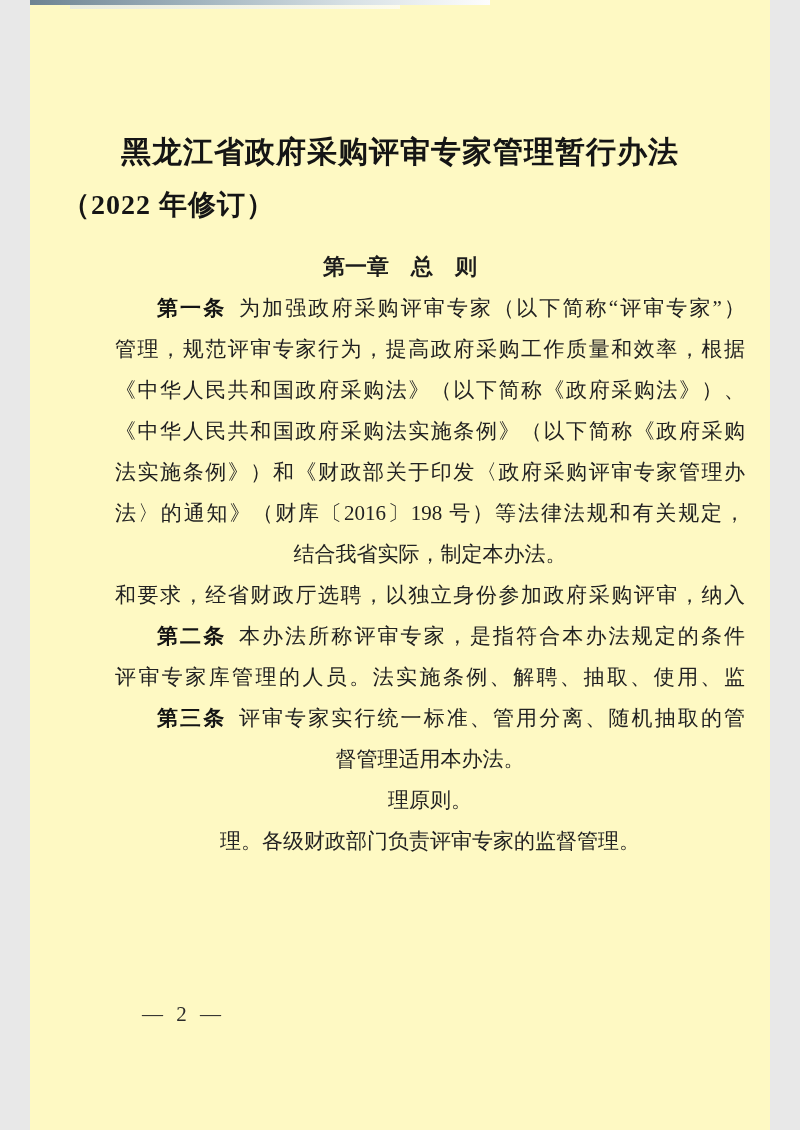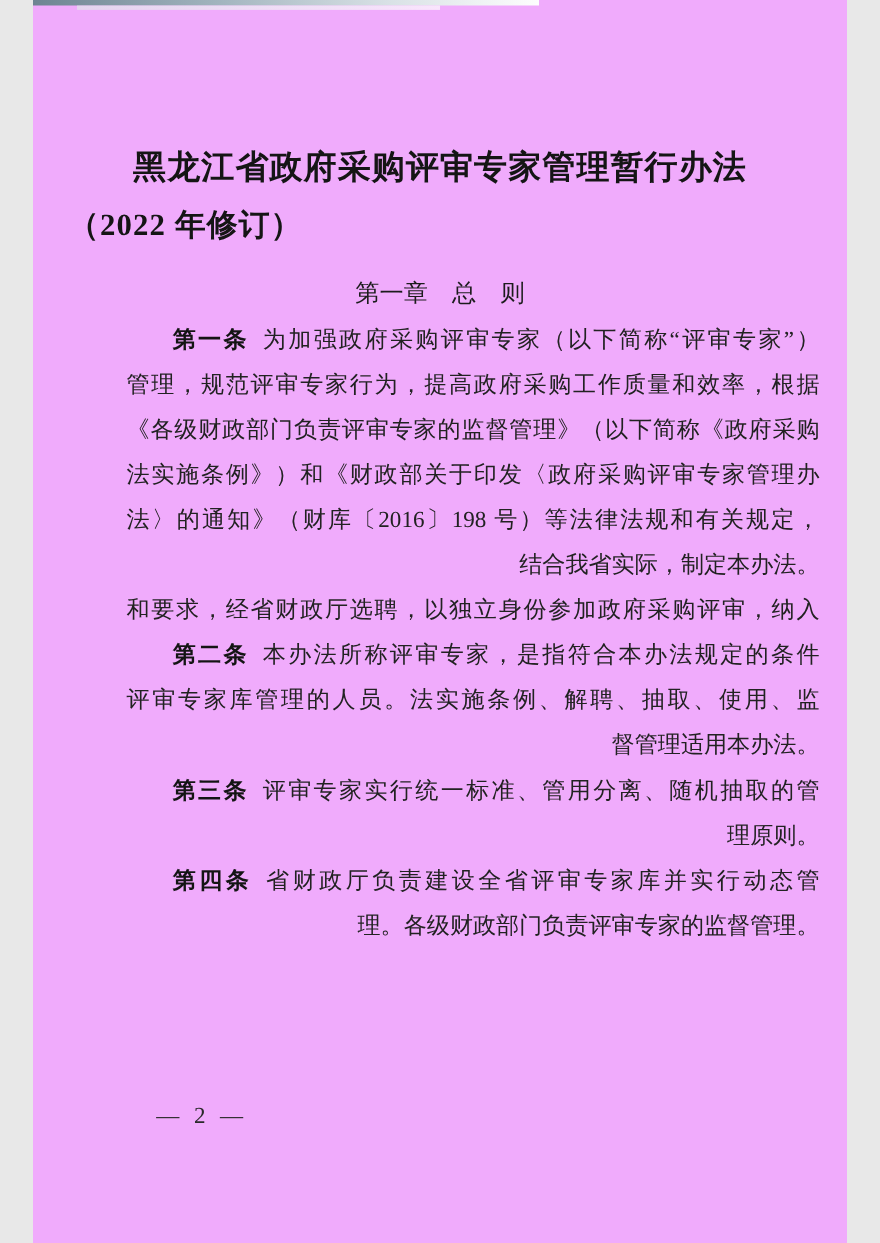--- a/index.html
+++ b/index.html
@@ -5,21 +5,21 @@
   html, body {
     margin: 0;
     padding: 0;
     background: #e8e8e8;
   }
   .sheet {
     position: relative;
     width: 740px;
     height: 1130px;
     margin: 0 auto;
-    background: #f0abfc;
+    background: #fef9c3;
     overflow: hidden;
     color: #1f1f1f;
     font-family: "Liberation Serif", "DejaVu Serif", serif;
   }
   .scan-strip {
     position: absolute;
     top: 0;
     left: 0;
     width: 460px;
     height: 5px;
@@ -57,39 +57,39 @@
     letter-spacing: 1px;
     color: #151515;
     padding-left: 32px;
   }
   .chapter-heading {
     position: absolute;
     left: 0;
     width: 100%;
     text-align: center;
     font-size: 22px;
-    font-weight: normal;
+    font-weight: bold;
     color: #1c1c1c;
     font-family: "Liberation Sans", "DejaVu Sans", sans-serif;
   }
   .ch1 { top: 252px; }
   .ch2 { top: 938px; }
   .body-block {
     position: absolute;
     top: 288px;
     left: 85px;
     width: 630px;
     font-size: 21px;
     color: #222;
   }
   .ln {
     height: 41px;
     line-height: 41px;
     white-space: nowrap;
-    text-align: right;
+    text-align: center;
   }
   .ln.j {
     white-space: normal;
     text-align: justify;
     text-align-last: justify;
   }
   .ln.ind {
     text-indent: 2em;
   }
   .article-label {
@@ -114,29 +114,29 @@
   <div class="scan-strip-fade"></div>
 
   <div class="doc-title">黑龙江省政府采购评审专家管理暂行办法</div>
   <div class="doc-subtitle">（2022 年修订）</div>
 
   <div class="chapter-heading ch1">第一章　总　则</div>
 
   <div class="body-block">
     <div class="ln j ind"><span class="article-label">第一条</span><span>为加强政府采购评审专家（以下简称“评审专家”）</span></div>
     <div class="ln j"><span>管理，规范评审专家行为，提高政府采购工作质量和效率，根据</span></div>
-    <div class="ln j"><span>《各级财政部门负责评审专家的监督管理》（以下简称《政府采购</span></div>
+    <div class="ln j"><span>《中华人民共和国政府采购法》（以下简称《政府采购法》）、</span></div>
+    <div class="ln j"><span>《中华人民共和国政府采购法实施条例》（以下简称《政府采购</span></div>
     <div class="ln j"><span>法实施条例》）和《财政部关于印发〈政府采购评审专家管理办</span></div>
     <div class="ln j"><span>法〉的通知》（财库〔2016〕198 号）等法律法规和有关规定，</span></div>
     <div class="ln"><span>结合我省实际，制定本办法。</span></div>
     <div class="ln j"><span>和要求，经省财政厅选聘，以独立身份参加政府采购评审，纳入</span></div>
     <div class="ln j ind"><span class="article-label">第二条</span><span>本办法所称评审专家，是指符合本办法规定的条件</span></div>
     <div class="ln j"><span>评审专家库管理的人员。法实施条例、解聘、抽取、使用、监</span></div>
+    <div class="ln j ind"><span class="article-label">第三条</span><span>评审专家实行统一标准、管用分离、随机抽取的管</span></div>
     <div class="ln"><span>督管理适用本办法。</span></div>
-    <div class="ln j ind"><span class="article-label">第三条</span><span>评审专家实行统一标准、管用分离、随机抽取的管</span></div>
     <div class="ln"><span>理原则。</span></div>
-    <div class="ln j ind"><span class="article-label">第四条</span><span>省财政厅负责建设全省评审专家库并实行动态管</span></div>
     <div class="ln"><span>理。各级财政部门负责评审专家的监督管理。</span></div>
   </div>
 
 
   <div class="page-number">— 2 —</div>
 </div>
 
 </body></html>

